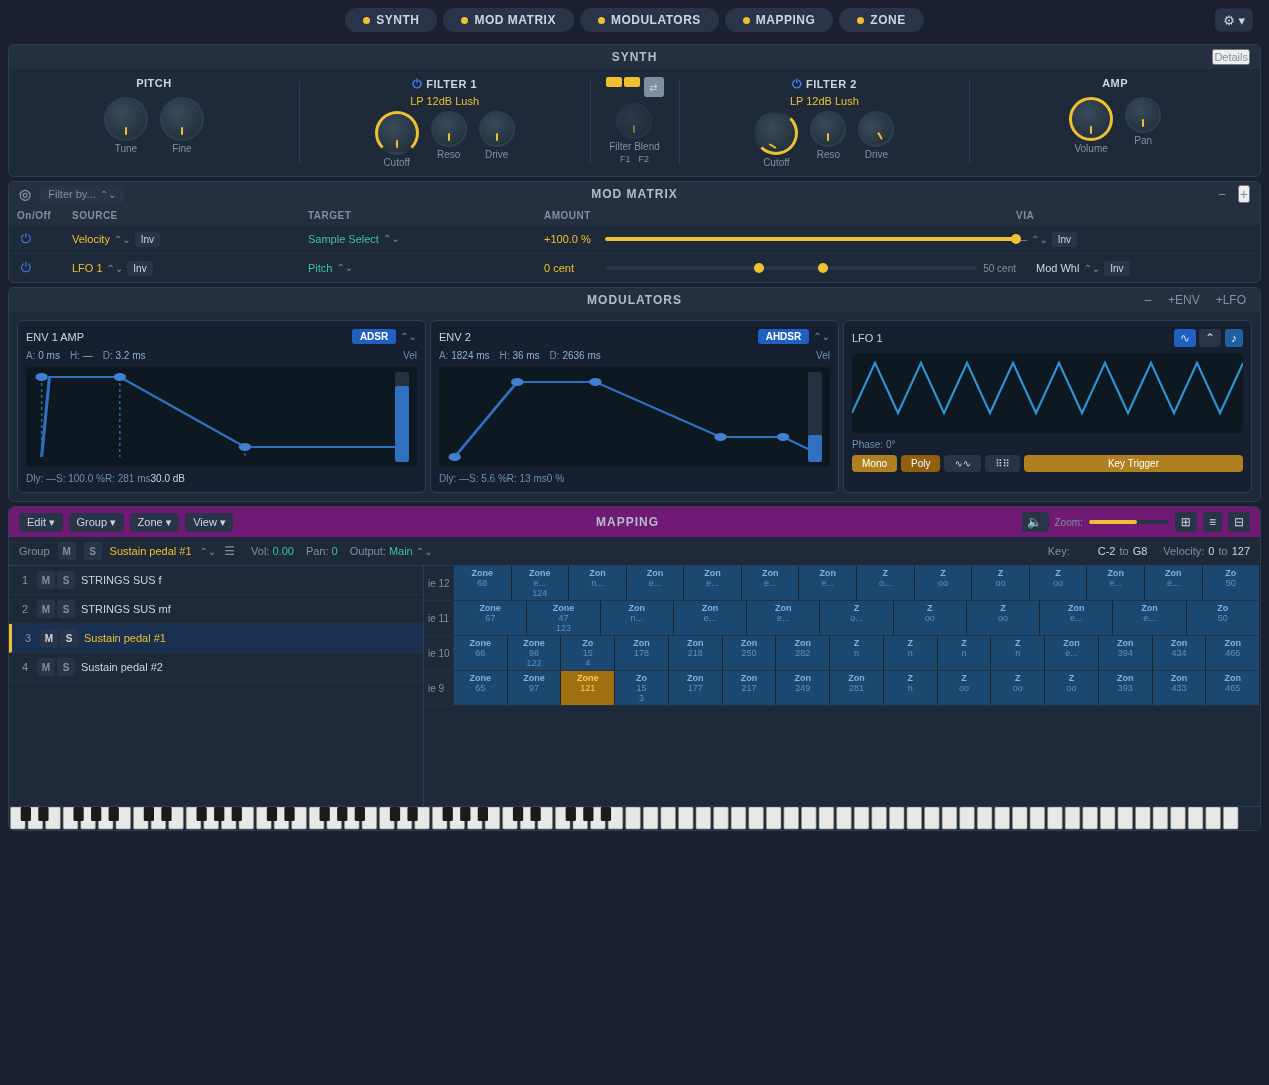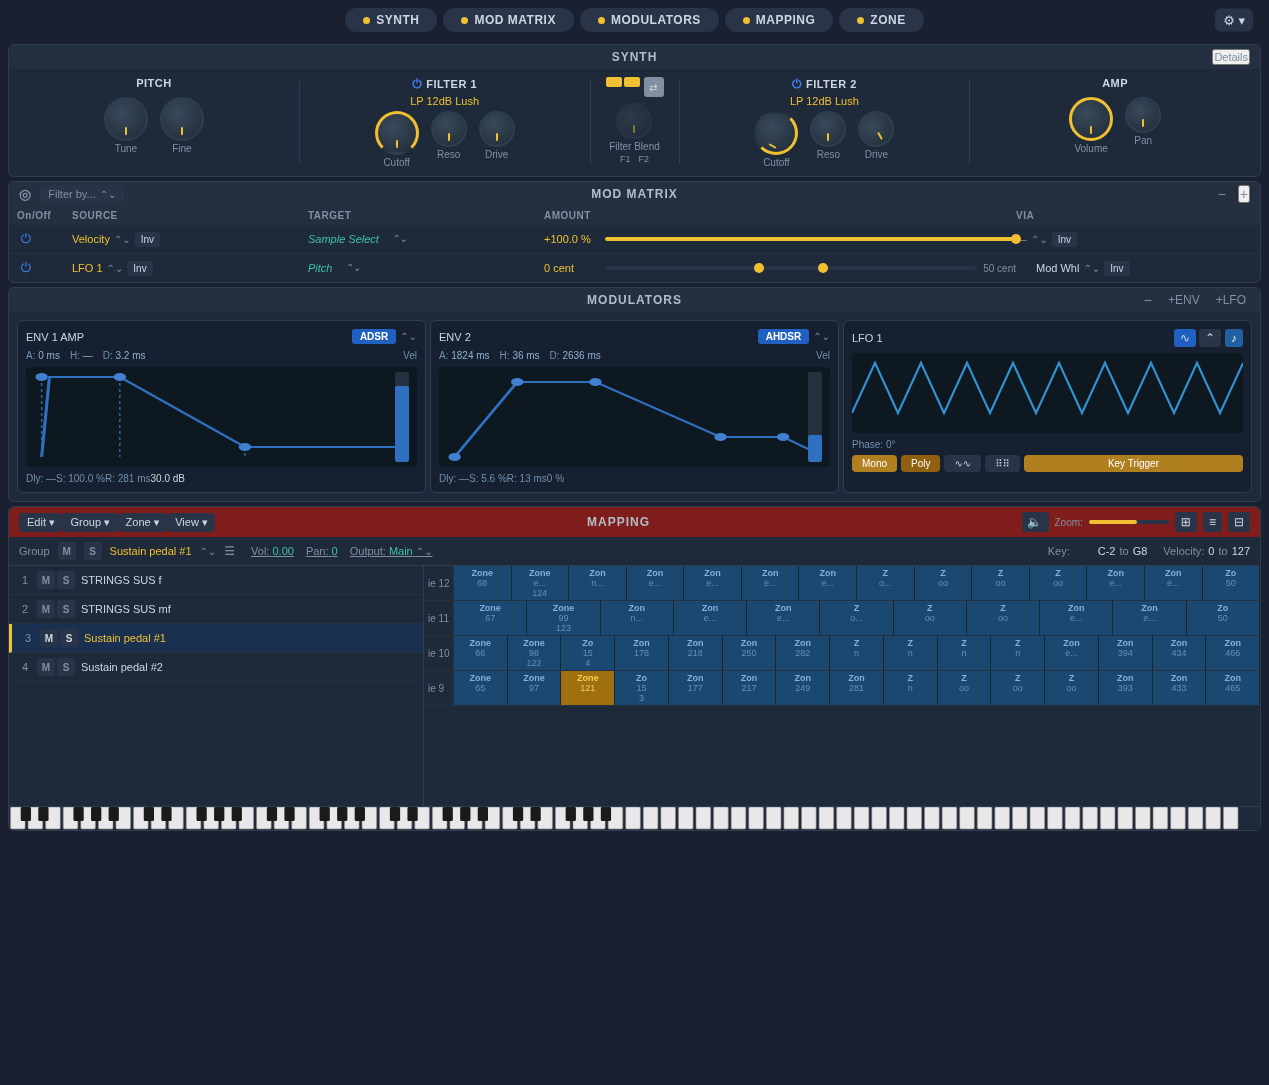--- a/index.html
+++ b/index.html
@@ -240,23 +240,22 @@
     }
     .mod-source-cell {
       display: flex;
       align-items: center;
       gap: 4px;
       color: #f0c030;
     }
     .mod-target-cell {
       display: flex;
       align-items: flex-start;
-      gap: 12px;
+      gap: 4px;
       color: #40c0a0;
-      font-style: italic;
     }
     .inv-btn {
       background: #2a3448;
       border: none;
       color: #cdd6e0;
       padding: 2px 6px;
       border-radius: 3px;
       cursor: pointer;
       font-size: 10px;
       text-align: center;
@@ -415,23 +414,23 @@
     .mapping-panel {
       margin: 4px 8px;
       background: #1e2a3a;
       border: 1px solid #2e3e52;
       border-radius: 6px;
       flex: 1;
     }
     .mapping-toolbar {
       display: flex;
       align-items: center;
-      gap: 0;
+      gap: 6px;
       padding: 5px 10px;
-      background: #7f1d1d;
+      background: #701a75;
       border-radius: 6px 6px 0 0;
     }
     .toolbar-btn {
       background: #2a3448;
       border: none;
       color: #cdd6e0;
       padding: 3px 8px;
       border-radius: 4px;
       cursor: pointer;
       font-size: 11px;
@@ -1025,21 +1024,21 @@
     </div>
   </div>
 
   <div class="group-bar">
     <span class="group-label">Group</span>
     <button class="ms-btn">M</button>
     <button class="ms-btn">S</button>
     <span style="color:#f0c030;font-size:11px;">Sustain pedal #1</span>
     <span class="chevron">⌃⌄</span>
     <span class="sortable-icon">☰</span>
-    <div style="margin-left:8px;display:flex;gap:12px;font-size:11px;color:#8090a0;align-items:center;text-decoration:underline;">
+    <div style="margin-left:8px;display:flex;gap:12px;font-size:11px;color:#8090a0;align-items:center;">
       <span>
         <span>Vol:</span>
         <span style="color:#40c0a0;">0.00</span>
       </span>
       <span>
         <span>Pan:</span>
         <span style="color:#40c0a0;">0</span>
       </span>
       <span>
         <span>Output:</span>
@@ -1168,21 +1167,21 @@
 
       <div class="grid-row">
         <div class="grid-label">ie 11</div>
         <div class="grid-cells">
           <div class="zone-cell blue">
               <span class="cell-zone">Zone</span>
               <span>67</span>
             </div>
           <div class="zone-cell blue">
               <span class="cell-zone">Zone</span>
-              <span>99</span>
+              <span>47</span>
               <span>123</span>
             </div>
           <div class="zone-cell blue">
               <span class="cell-zone">Zon</span>
               <span>n...</span>
             </div>
           <div class="zone-cell blue">
               <span class="cell-zone">Zon</span>
               <span>e...</span>
             </div>

